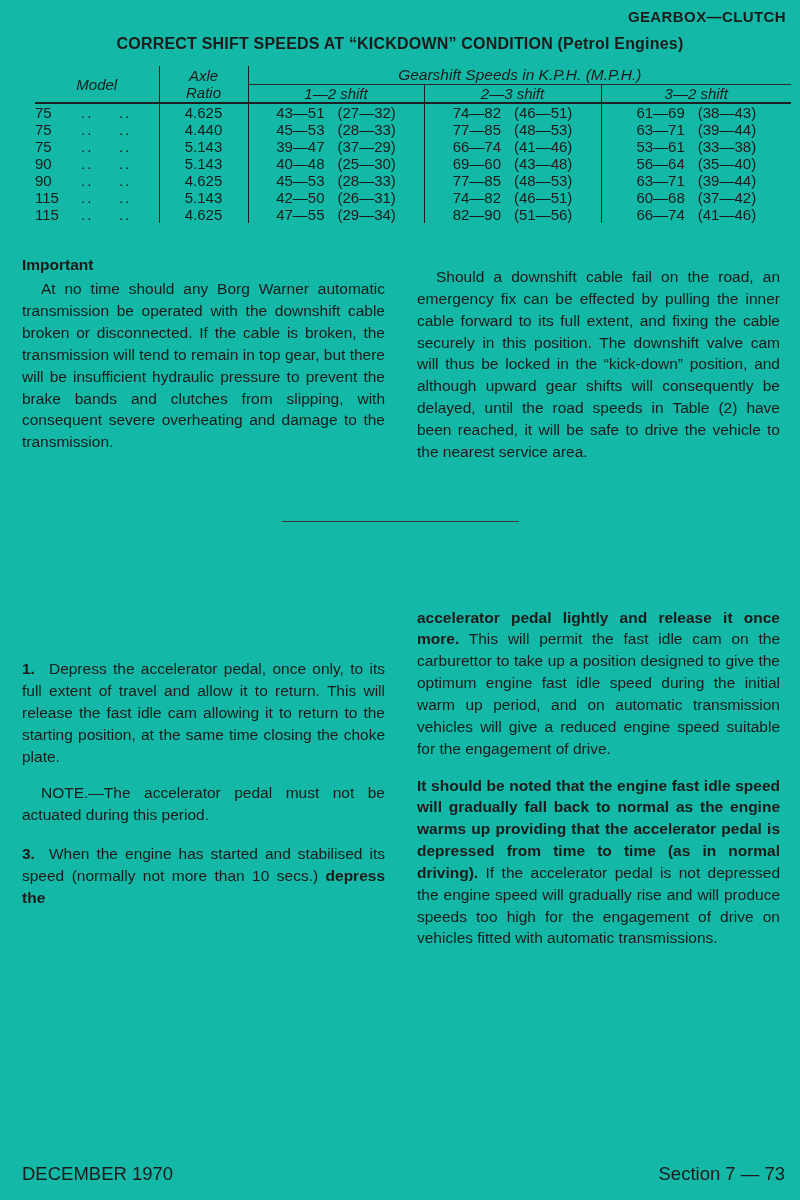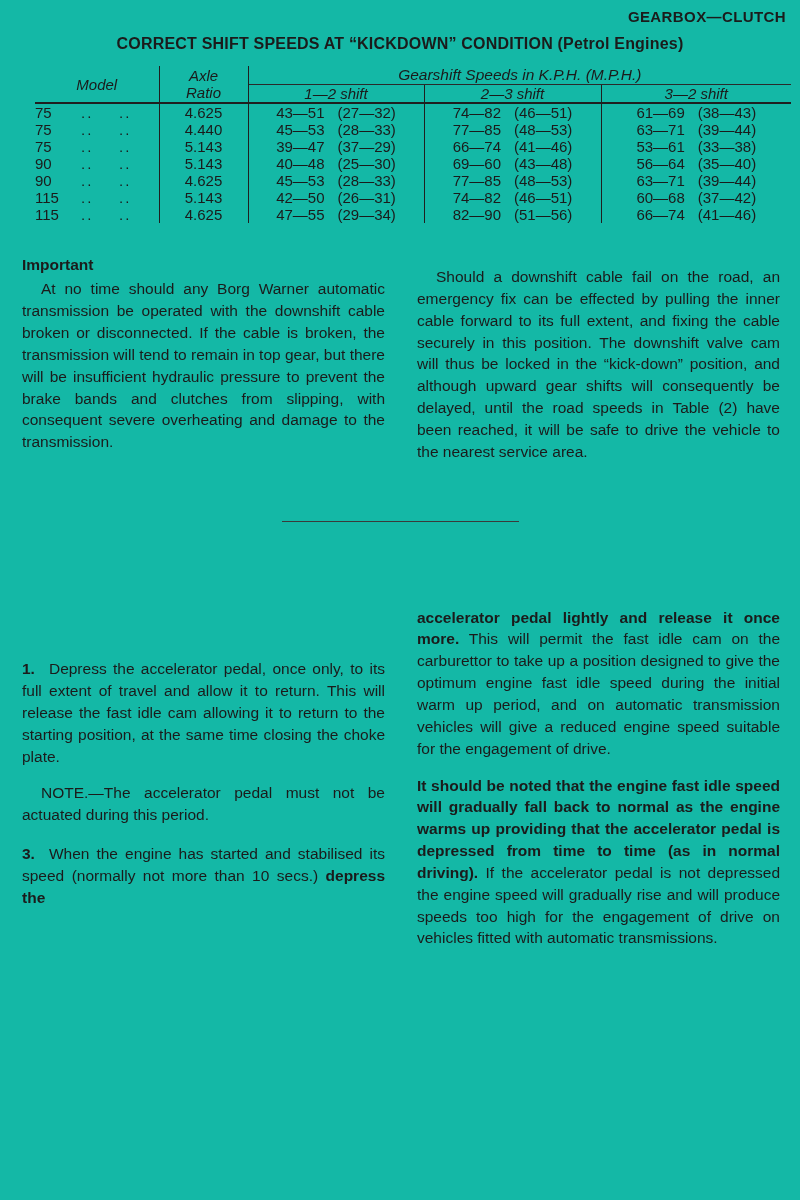--- a/index.html
+++ b/index.html
@@ -170,14 +170,18 @@
       <p class="step"><span class="num">1.</span><span>Depress the accelerator pedal, once only, to its full extent of travel and allow it to return.  This will release the fast idle cam allowing it to return to the starting position, at the same time closing the choke plate.</span></p>
       <p class="note-p">NOTE.—The accelerator pedal must not be actuated during this period.</p>
       <p class="step" style="margin-top:17px"><span class="num">3.</span><span>When the engine has started and stabilised its speed (normally not more than 10 secs.) </span><span class="b">depress the</span></p>
     </div>
     <div class="col rcol-pad">
       <p class="rp"><span class="b">accelerator pedal lightly and release it once more.</span><span>  This will permit the fast idle cam on the carburettor to take up a position designed to give the optimum engine fast idle speed during the initial warm up period, and on automatic transmission vehicles will give a reduced engine speed suitable for the engagement of drive.</span></p>
       <p class="rp2"><span class="b">It should be noted that the engine fast idle speed will gradually fall back to normal as the engine warms up providing that the accelerator pedal is depressed from time to time (as in normal driving).</span><span>  If the accelerator pedal is not depressed the engine speed will gradually rise and will produce speeds too high for the engagement of drive on vehicles fitted with automatic transmissions.</span></p>
     </div>
   </div>
 
+  <div class="footer">
+    <span>DECEMBER 1970</span>
+    <span>Section 7 — 73</span>
+  </div>
 
 </div>
 
 </body></html>

